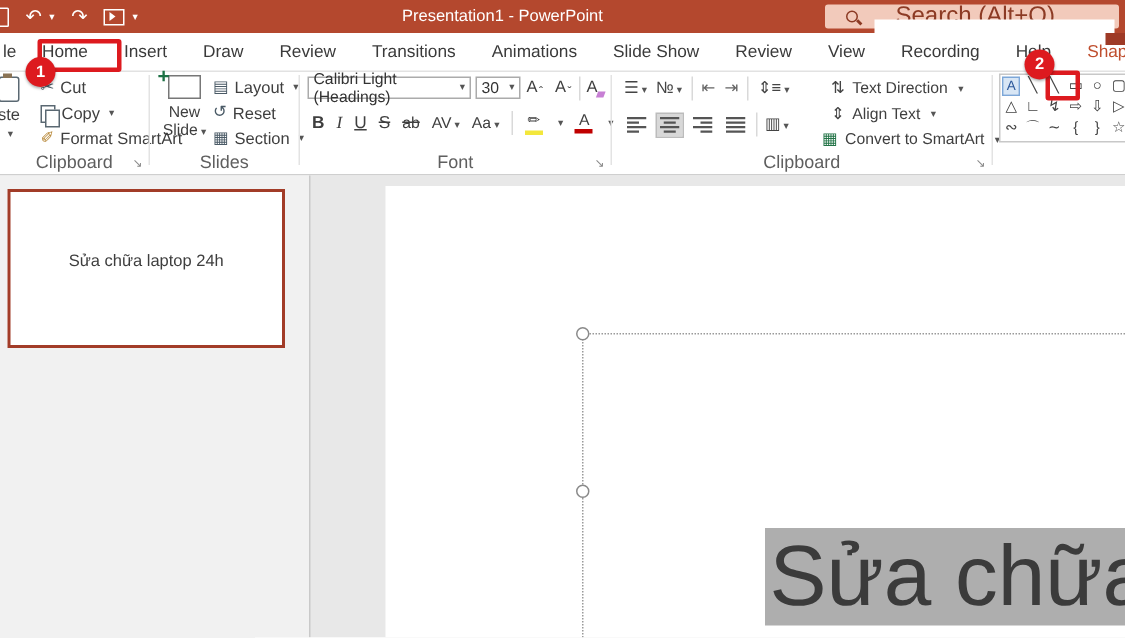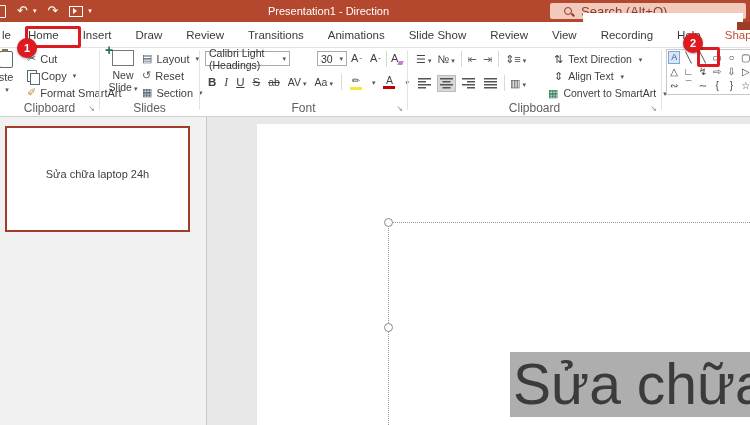--- a/index.html
+++ b/index.html
@@ -10,22 +10,22 @@
   .titlebar{position:absolute;left:0;top:0;width:750px;height:22px;background:#b4482e;color:#fff;}
   .qat{position:absolute;left:0;top:0;height:22px;display:flex;align-items:center;gap:11px;}
   .qat .g{font-size:13px;line-height:22px;color:#fff;}
   .i-save{width:8px;height:11px;border:1.5px solid #fff;border-radius:1px;margin-left:-4px;}
   .i-monitor{width:12px;height:9px;border:1.5px solid #fff;position:relative;}
   .i-monitor::after{content:"";position:absolute;left:3px;top:1px;border-left:4px solid #fff;
      border-top:3px solid transparent;border-bottom:3px solid transparent;}
   .qat .caret-sm{font-size:7px;color:#fff;margin-left:-6px;}
   .win-title{position:absolute;left:268px;top:0;line-height:22px;font-size:11px;color:#fff;white-space:nowrap;}
   .search{position:absolute;left:550px;top:3px;width:196px;height:16px;background:#f2cabb;border-radius:2px;
-          display:flex;align-items:center;gap:9px;padding-left:14px;box-sizing:border-box;
-          font-size:13px;color:#8c3a24;}
+          display:flex;align-items:center;gap:25px;padding-left:14px;box-sizing:border-box;
+          font-size:16px;color:#8c3a24;}
   .i-search{width:6px;height:6px;border:1.5px solid #8c3a24;border-radius:50%;position:relative;flex:0 0 auto;}
   .i-search::after{content:"";position:absolute;width:4px;height:1.5px;background:#8c3a24;
      right:-4px;bottom:-1px;transform:rotate(45deg);}
   .redaction{position:absolute;left:583px;top:13px;width:160px;height:14px;background:#fff;z-index:6;}
   .corner-patch{position:absolute;left:737px;top:22px;width:13px;height:8px;background:#9e3a26;z-index:7;}
 
   
   .tabrow{position:absolute;left:0;top:22px;width:750px;height:25px;background:#fff;
           border-bottom:1px solid #e2e2e2;display:flex;align-items:center;
           font-size:11.5px;color:#3a3a3a;white-space:nowrap;}
@@ -118,21 +118,21 @@
 
   <div class="titlebar">
     <div class="qat">
       <span class="i-save"></span>
       <span class="g">↶</span>
       <span class="caret-sm">▾</span>
       <span class="g">↷</span>
       <span class="i-monitor"></span>
       <span class="caret-sm">▾</span>
     </div>
-    <div class="win-title">Presentation1 - Direction</div>
+    <div class="win-title">Presentation1 - PowerPoint</div>
     <div class="search">
       <span class="i-search"></span>
       <span>Search (Alt+Q)</span>
     </div>
   </div>
   <div class="redaction"></div>
   <div class="corner-patch"></div>
 
   <div class="tabrow">
     <span class="tab partial">le</span>
@@ -196,21 +196,21 @@
       <div class="srow sr3" style="left:42px">
         <span class="ic">▦</span>
         <span>Section</span>
         <span class="caret">▾</span>
       </div>
       <div class="grp-label">Slides</div>
     </div>
     <div class="vsep" style="left:199px"></div>
 
     <div class="grp" style="left:200px;width:207px">
-      <div class="combo" style="left:5px;top:3px;width:85px">
+      <div class="combo" style="left:5px;top:3px;width:109px">
         <span>Calibri Light (Headings)</span>
         <span class="caret">▾</span>
       </div>
       <div class="combo" style="left:117px;top:3px;width:30px">
         <span>30</span>
         <span class="caret">▾</span>
       </div>
       <div class="srow sr1" style="left:151px">
         <span class="fbtn">
             <span>A</span>

